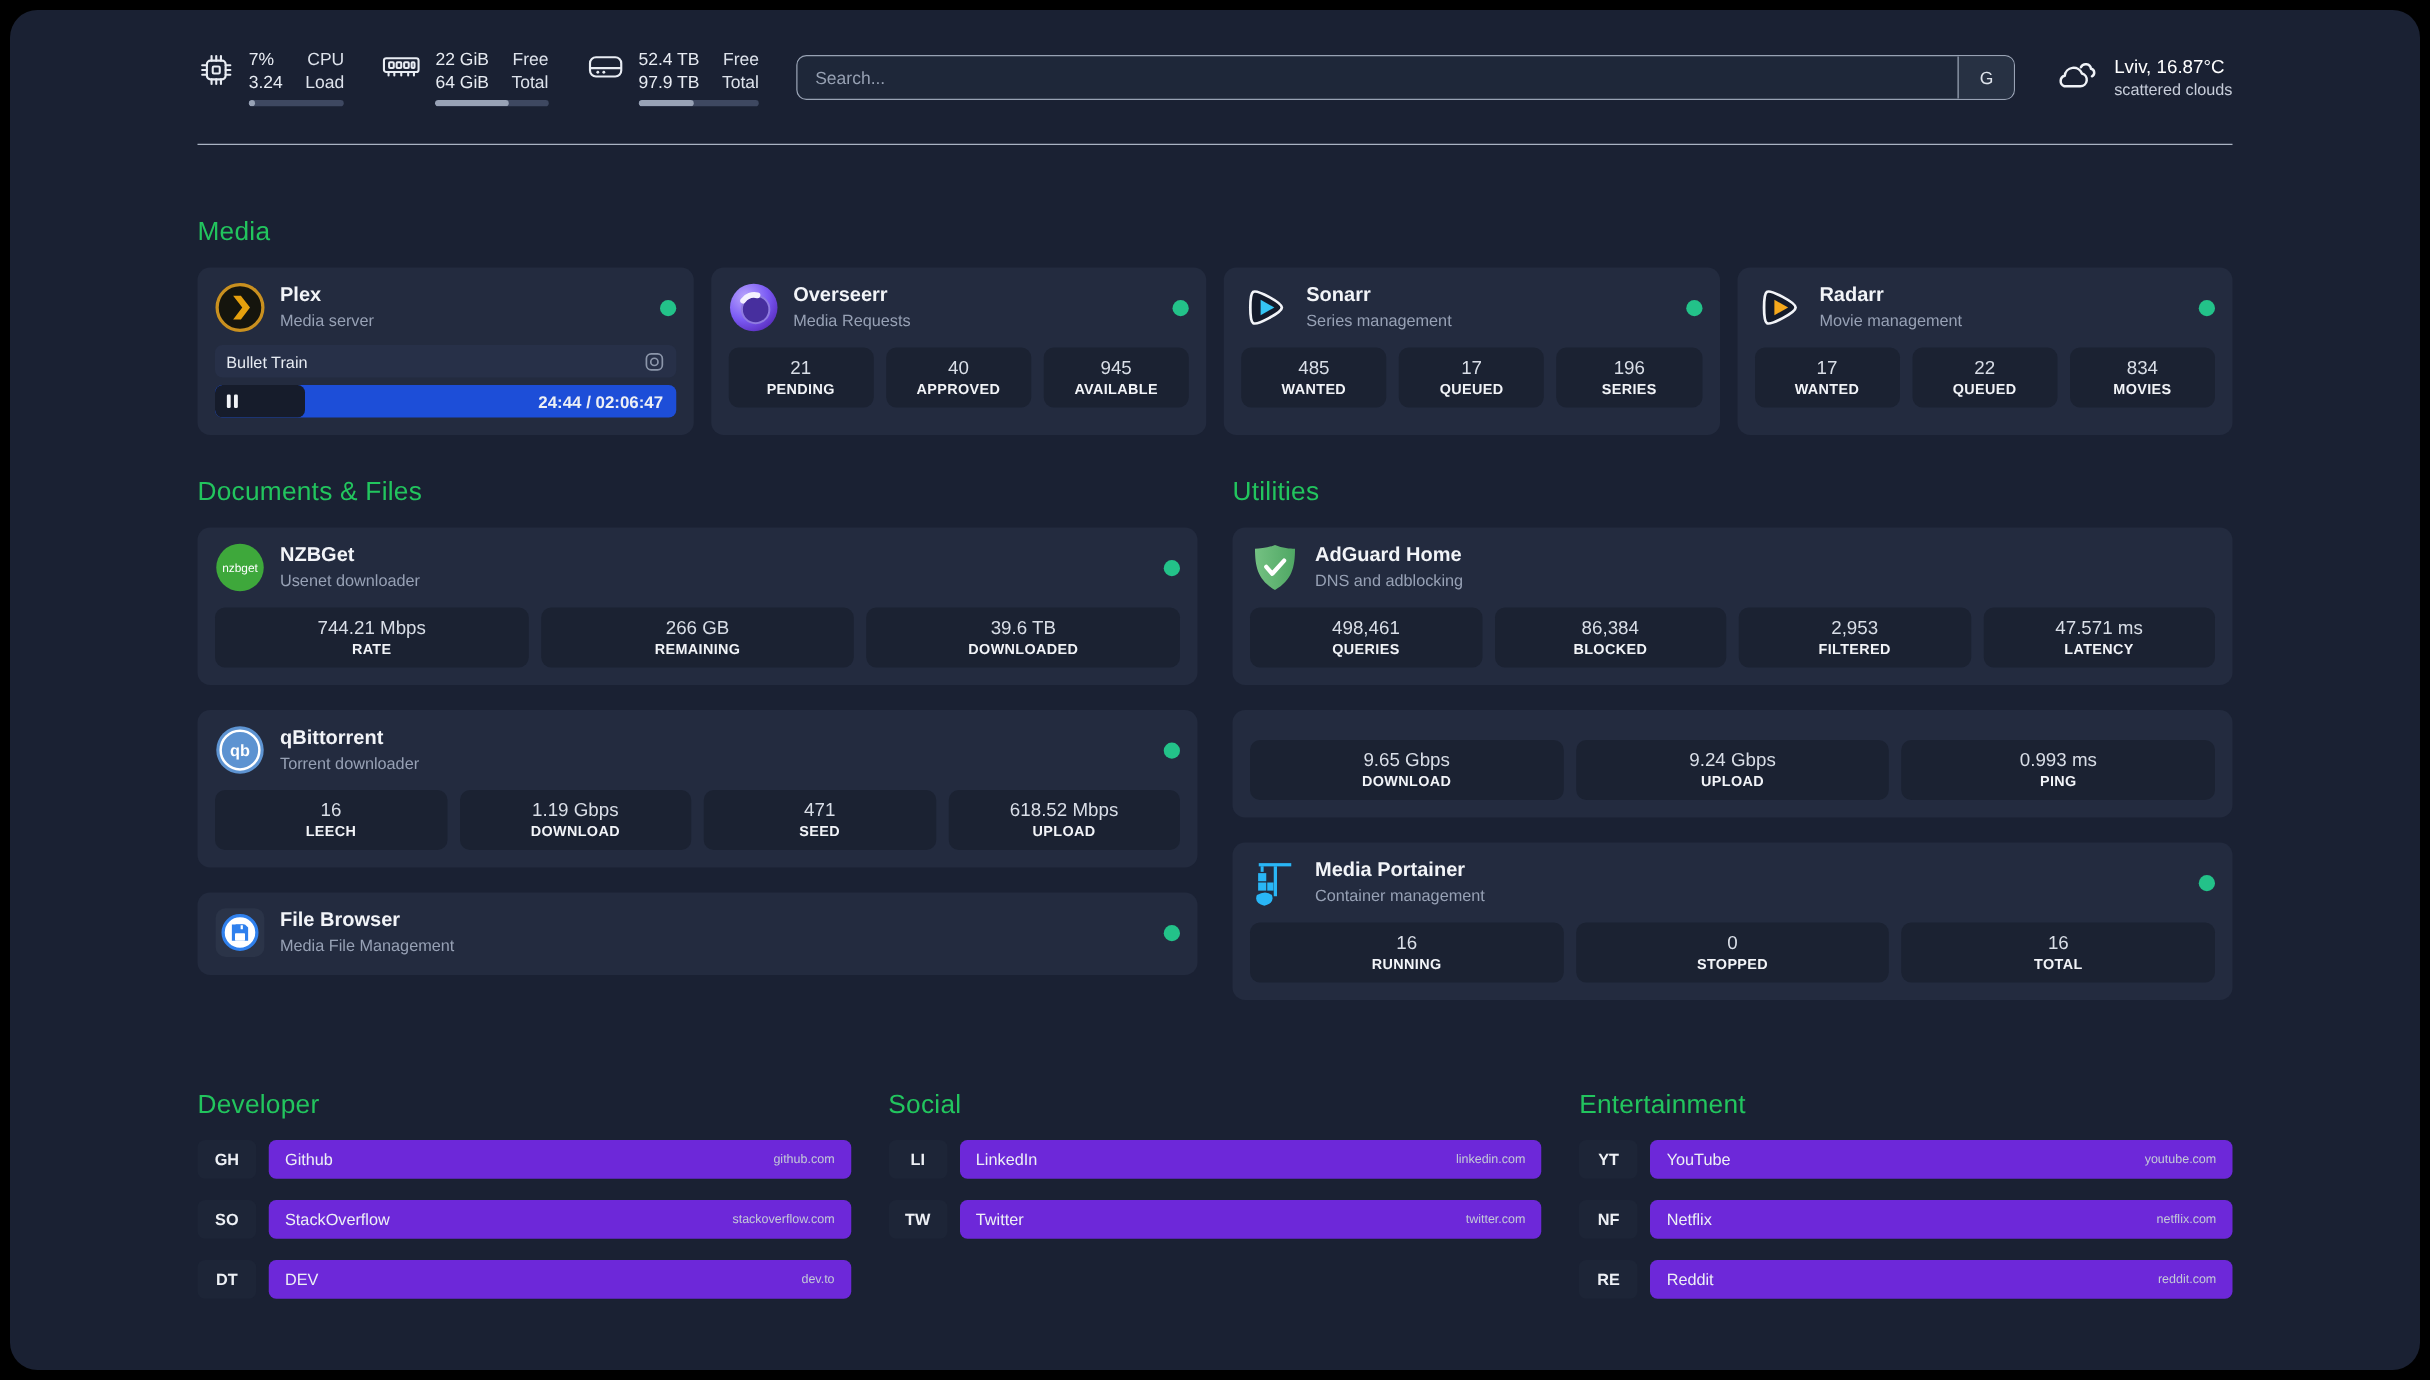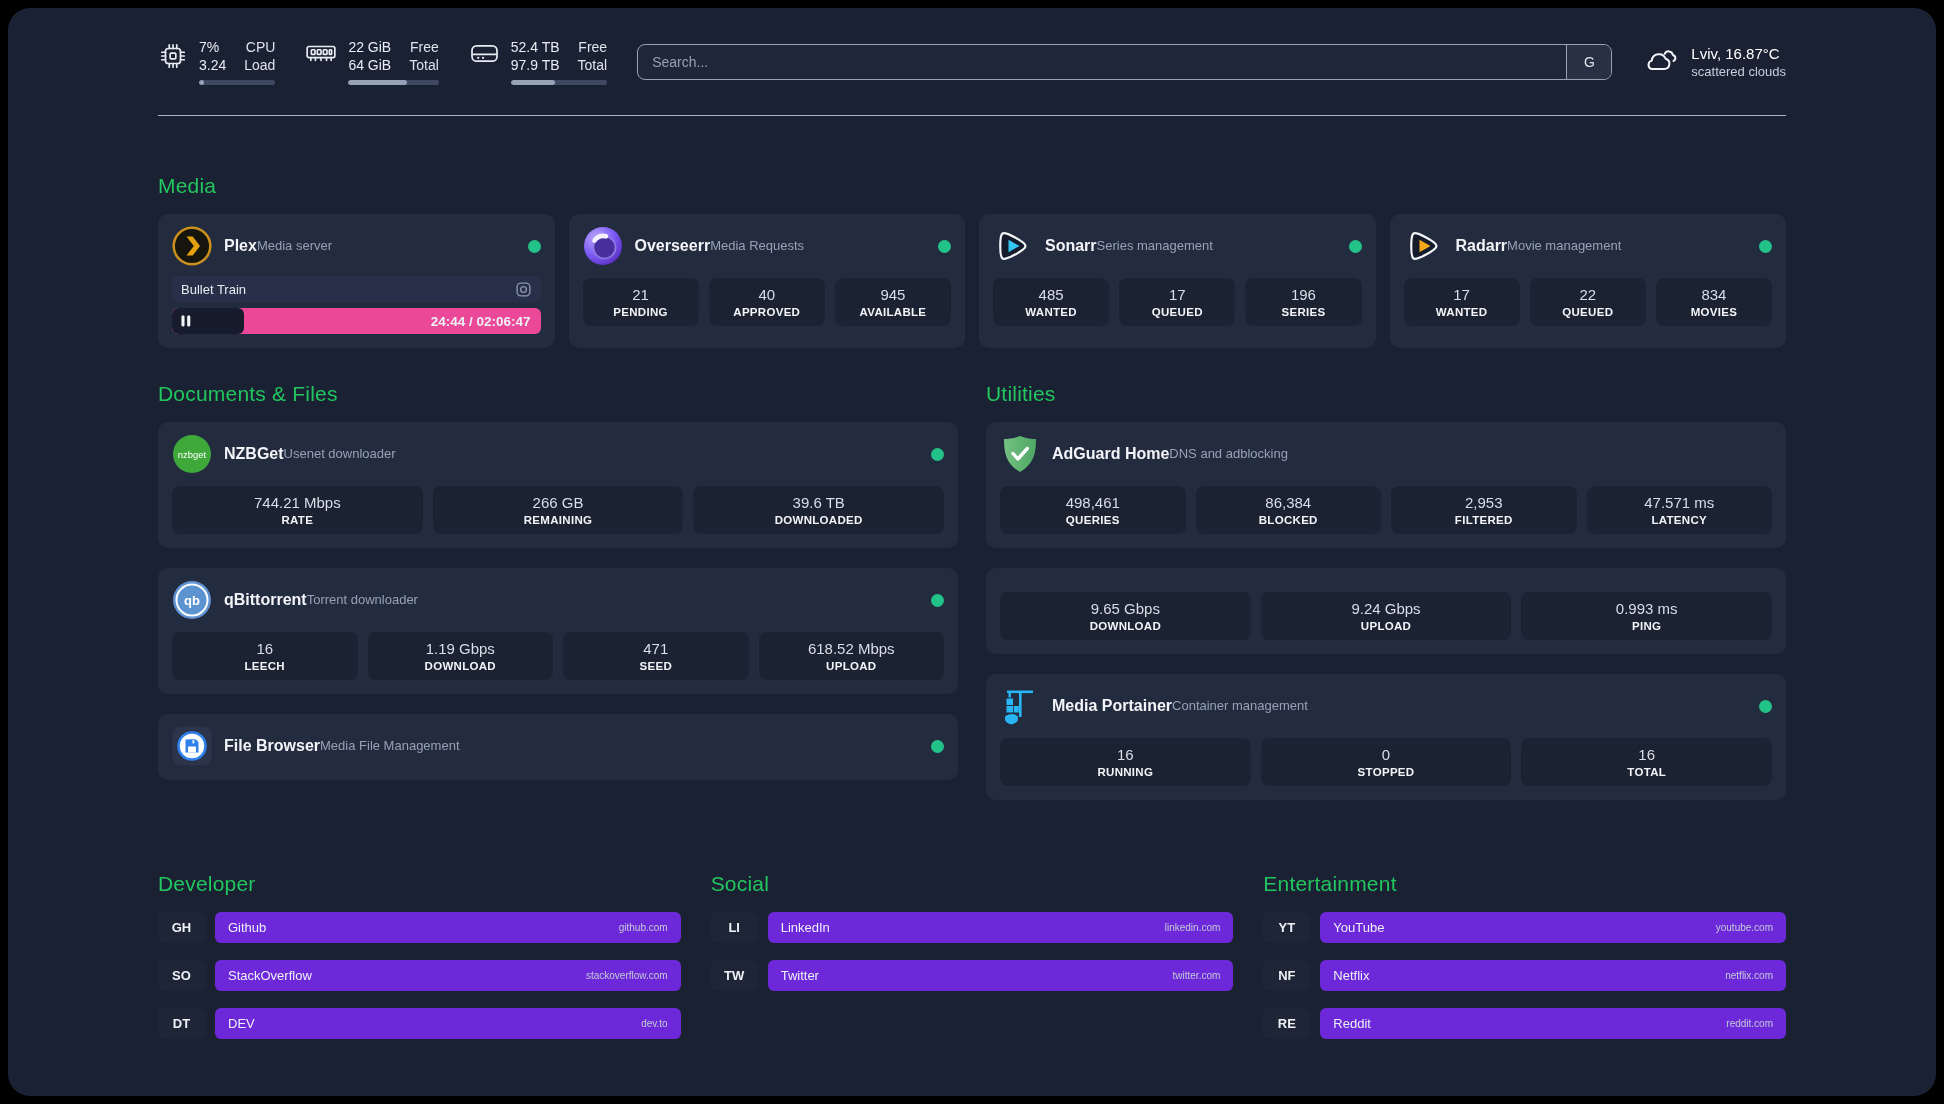--- a/index.html
+++ b/index.html
@@ -32,34 +32,34 @@
   
   h2.sec-title{font-size:21px;font-weight:500;color:#22c55e;margin:0;letter-spacing:.2px;}
   .media-sec{margin-top:58px;}
   .cards-4{margin-top:16px;display:grid;grid-template-columns:repeat(4,1fr);gap:14px;}
   .two-col{margin-top:34px;display:grid;grid-template-columns:1fr 1fr;gap:28px;align-items:start;}
   .stack{margin-top:16px;display:flex;flex-direction:column;gap:20px;}
   
   .app-card{background:#232B3F;border-radius:10px;padding:12px 14px 14px;box-sizing:border-box;cursor:pointer;}
   .app-head{display:flex;align-items:center;gap:12px;}
   .app-icon{width:40px;height:40px;flex:none;display:flex;align-items:center;justify-content:center;}
-  .app-titles{display:flex;flex-direction:row;}
+  .app-titles{display:flex;flex-direction:column;}
   .app-name{font-size:16px;font-weight:600;color:#F2F4F8;line-height:20px;}
   .app-sub{font-size:13px;color:#97A1B5;line-height:17px;margin-top:1px;}
   .status-dot{margin-left:auto;width:13px;height:13px;border-radius:50%;background:#23C289;flex:none;}
   .stats{display:flex;gap:10px;margin-top:12px;}
   .stat{flex:1;background:#1B2232;border-radius:8px;text-align:center;padding:7px 4px 8px;}
   .stat-value{font-size:15px;color:#D9DEE7;line-height:19px;}
   .stat-label{font-size:11.5px;font-weight:700;color:#F2F4F8;letter-spacing:.3px;margin-top:2px;}
   
   .media-title-row{margin-top:10px;background:#273048;border-radius:6px;height:26px;display:flex;
     align-items:center;justify-content:space-between;padding:0 9px;}
   .media-title{font-size:13px;color:#E7EBF2;}
   .media-session-icon{display:flex;}
-  .media-progress{margin-top:6px;background:#ec4899;border-radius:6px;height:26px;position:relative;
+  .media-progress{margin-top:6px;background:#1d4ed8;border-radius:6px;height:26px;position:relative;
     display:flex;align-items:center;overflow:hidden;}
   .media-elapsed{position:absolute;left:0;top:0;bottom:0;background:#161C2B;border-radius:6px;
     display:flex;align-items:center;padding-left:9px;box-sizing:border-box;}
   .media-time{margin-left:auto;padding-right:10px;font-size:13.5px;font-weight:600;color:#EDF0F5;z-index:1;}
   
   .links-grid{margin-top:72px;display:grid;grid-template-columns:repeat(3,1fr);gap:30px;align-items:start;}
   .link-list{margin-top:16px;display:flex;flex-direction:column;gap:17px;}
   .link-row{display:flex;gap:10px;height:31px;cursor:pointer;}
   .link-abbr{width:47px;flex:none;background:#1D2537;border-radius:6px;display:flex;align-items:center;
     justify-content:center;color:#EDF0F5;font-size:13px;font-weight:600;}

